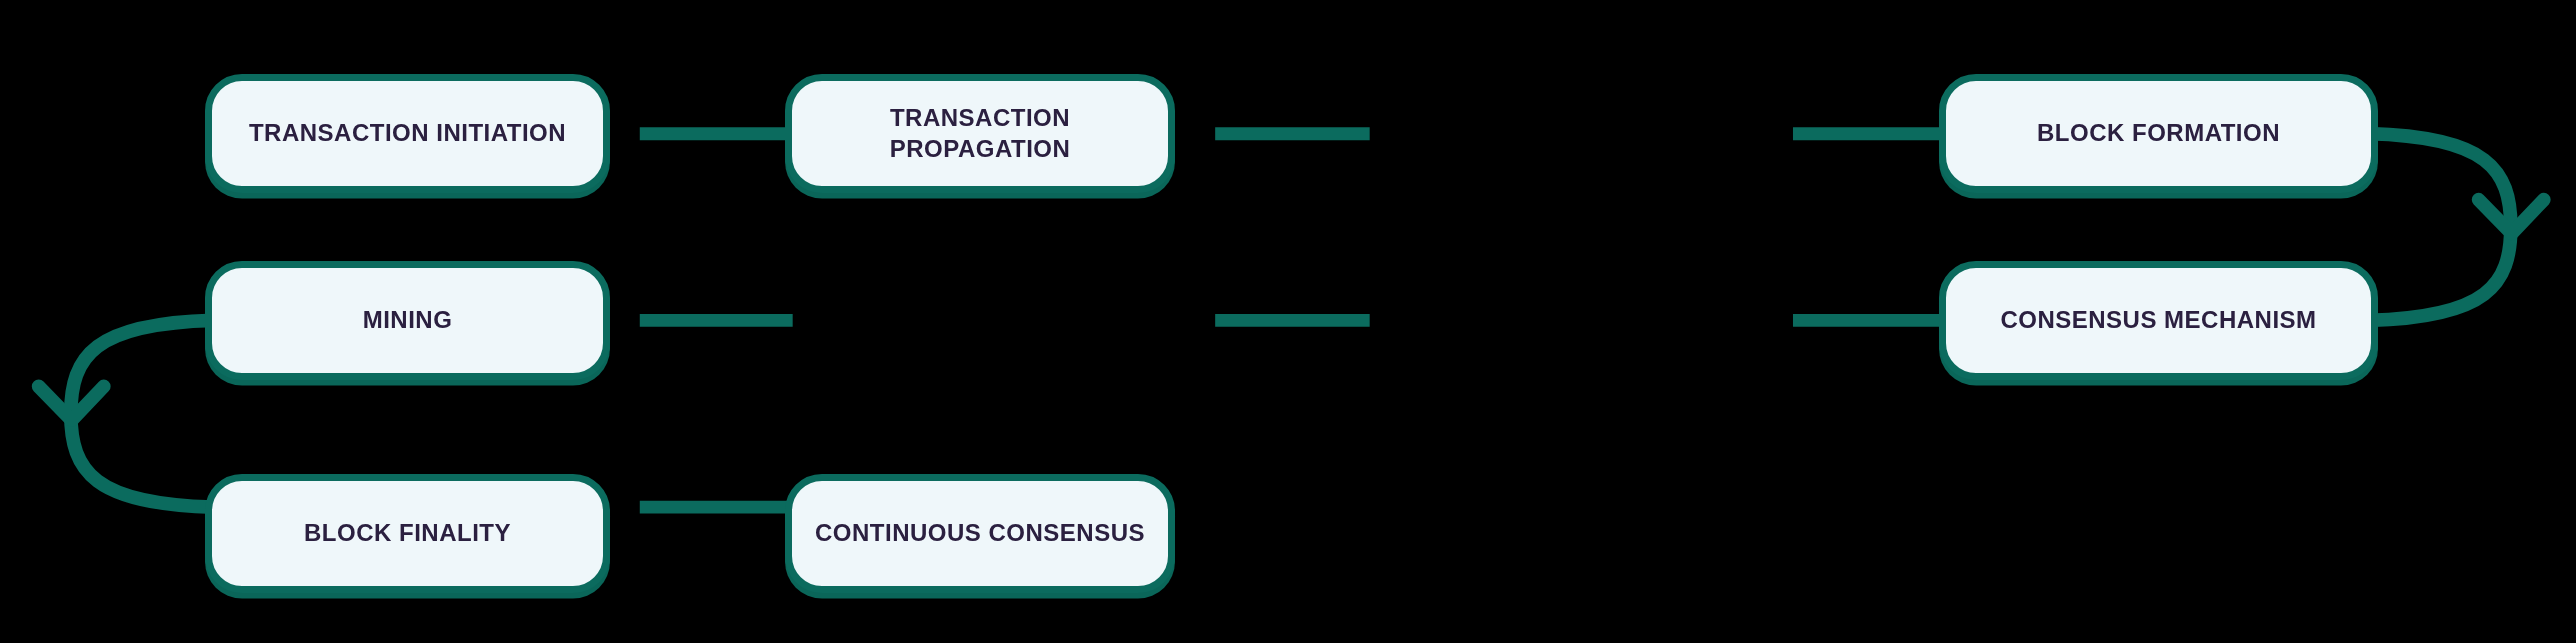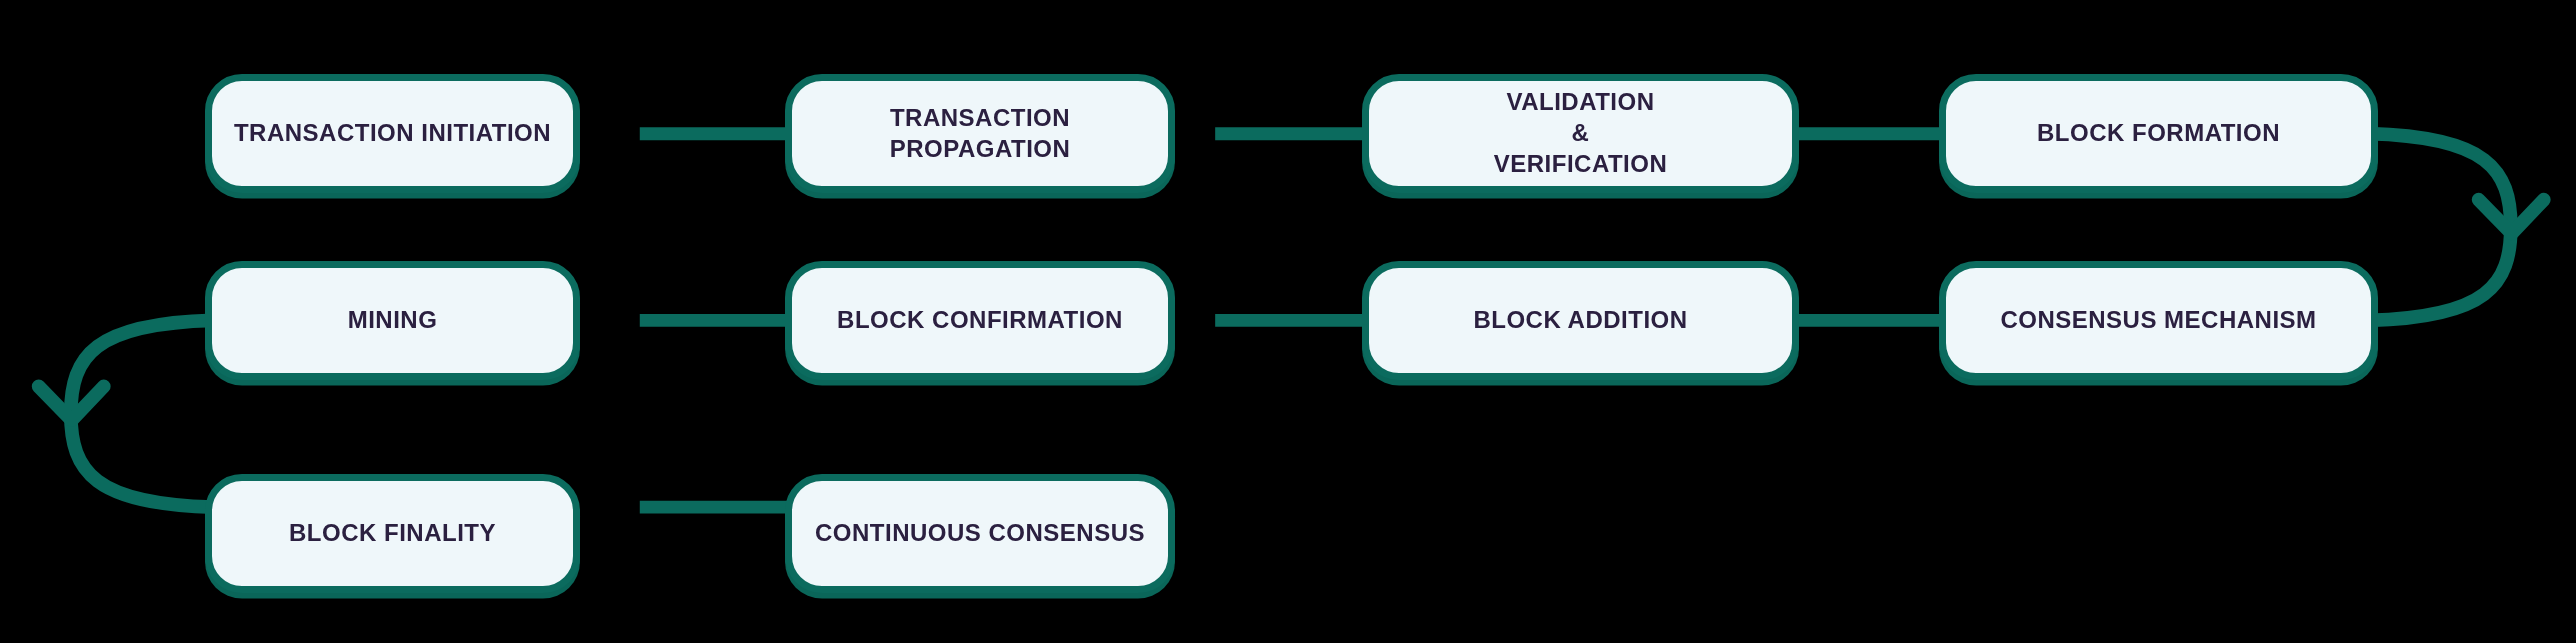--- a/index.html
+++ b/index.html
@@ -34,21 +34,21 @@
   .node .label{
     color:#2b2040;
     font-size:24px;
     font-weight:600;
     letter-spacing:0.5px;
     line-height:1.28;
     white-space:pre-line;
     padding:0 14.5px;
   }
   
-  .c0{left:205px;width:375px;}
+  .c0{left:205px;width:405px;}
   .c1{left:785px;width:390px;}
   .c2{left:1362px;width:437px;}
   .c3{left:1939px;width:439px;}
   
   .r0{top:74px;height:119px;}
   .r1{top:261px;height:119px;}
   .r2{top:474px;height:119px;}
 </style>
 </head>
 <body>
@@ -73,37 +73,26 @@
     <path d="M 264 398 C 118 402 88 442 88 514 C 88 586 118 626 264 630" fill="none" stroke="#0b6b5e" stroke-width="17" stroke-linecap="round"></path>
     <path d="M 48 480 L 89 522 L 129 480" fill="none" stroke="#0b6b5e" stroke-width="17" stroke-linecap="round" stroke-linejoin="round"></path>
   </svg>
 
   <div class="node r0 c0">
     <span class="label">TRANSACTION INITIATION</span>
   </div>
   <div class="node r0 c1">
     <span class="label">TRANSACTION PROPAGATION</span>
   </div>
-  <div class="node r0 c2">
-    <span class="label">VALIDATION
-&amp;
-VERIFICATION</span>
-  </div>
   <div class="node r0 c3">
     <span class="label">BLOCK FORMATION</span>
   </div>
 
   <div class="node r1 c0">
     <span class="label">MINING</span>
-  </div>
-  <div class="node r1 c1">
-    <span class="label">BLOCK CONFIRMATION</span>
-  </div>
-  <div class="node r1 c2">
-    <span class="label">BLOCK ADDITION</span>
   </div>
   <div class="node r1 c3">
     <span class="label">CONSENSUS MECHANISM</span>
   </div>
 
   <div class="node r2 c0">
     <span class="label">BLOCK FINALITY</span>
   </div>
   <div class="node r2 c1">
     <span class="label">CONTINUOUS CONSENSUS</span>

